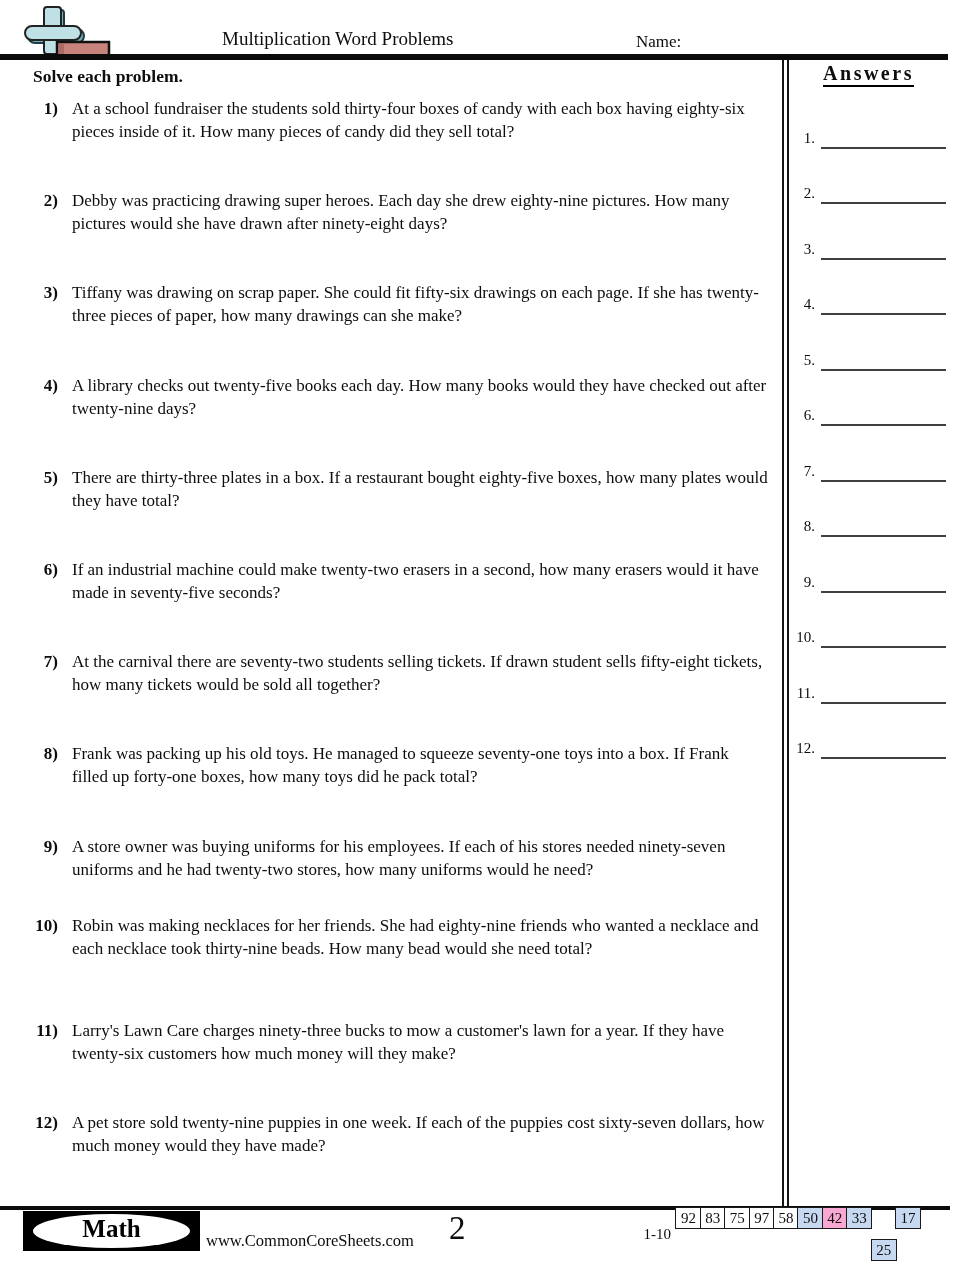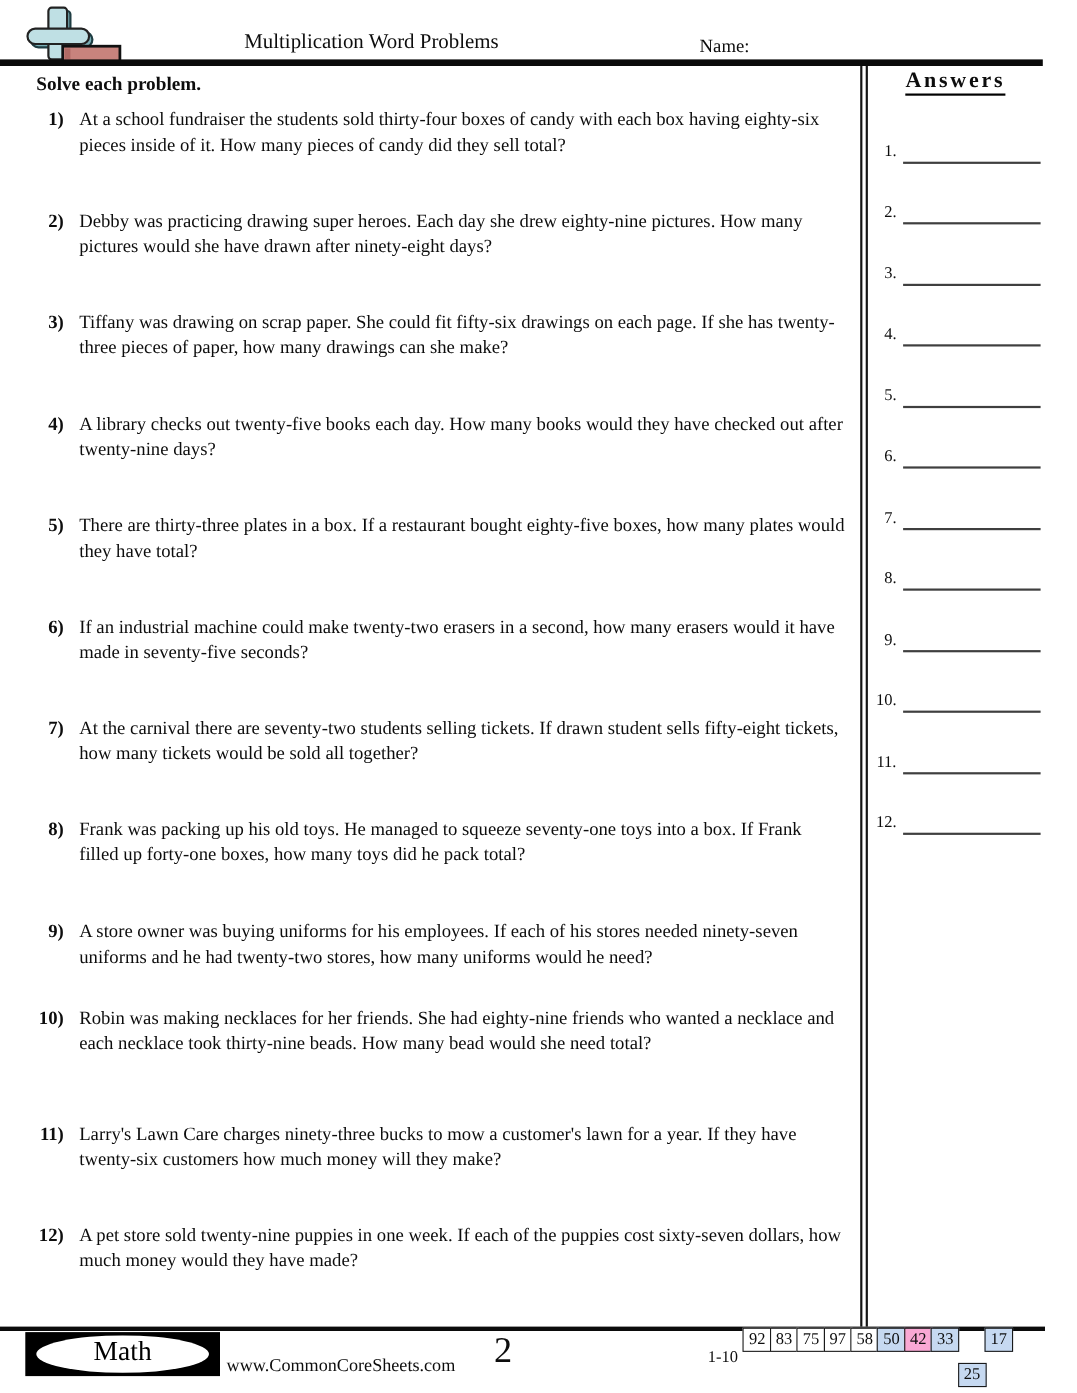--- a/index.html
+++ b/index.html
@@ -31,21 +31,21 @@
   .answer-item .anum{position:absolute;left:0;width:28px;text-align:right;
     font-size:15px;top:0;}
   .answer-item .aline{position:absolute;left:34px;right:4px;top:17px;height:0;
     border-bottom:2px solid #3f3f3f;}
   
   .footer-rule{position:absolute;left:0;top:1206px;width:950px;height:4px;background:#0b0b0b;}
   .math-logo{position:absolute;left:23px;top:1211px;width:177px;height:40px;background:#000;}
   .math-logo .ellipse{position:absolute;left:10px;right:10px;top:3px;bottom:3px;
     background:#fff;border-radius:50%;}
   .math-logo .brand{position:absolute;left:0;right:0;top:4px;text-align:center;
-    font-size:25px;font-weight:normal;color:#000;}
+    font-size:25px;font-weight:bold;color:#000;}
   .website{position:absolute;left:206px;top:1231px;font-size:16.5px;text-align:right;}
   .page-num{position:absolute;left:449px;top:1210px;font-size:33px;}
   .score-table{position:absolute;left:601px;top:1207px;}
   .score-row{display:flex;align-items:stretch;}
   .score-label{width:70px;text-align:right;padding-right:6px;font-size:15px;
     display:flex;align-items:center;justify-content:flex-end;}
   .score-cell{width:24px;height:20px;border:1.6px solid #1a1a1a;margin-left:-1.6px;
     display:flex;align-items:center;justify-content:center;font-size:15px;background:#fff;}
   .score-row.second .score-cell{height:18px;margin-top:-1.6px;}
 </style>

